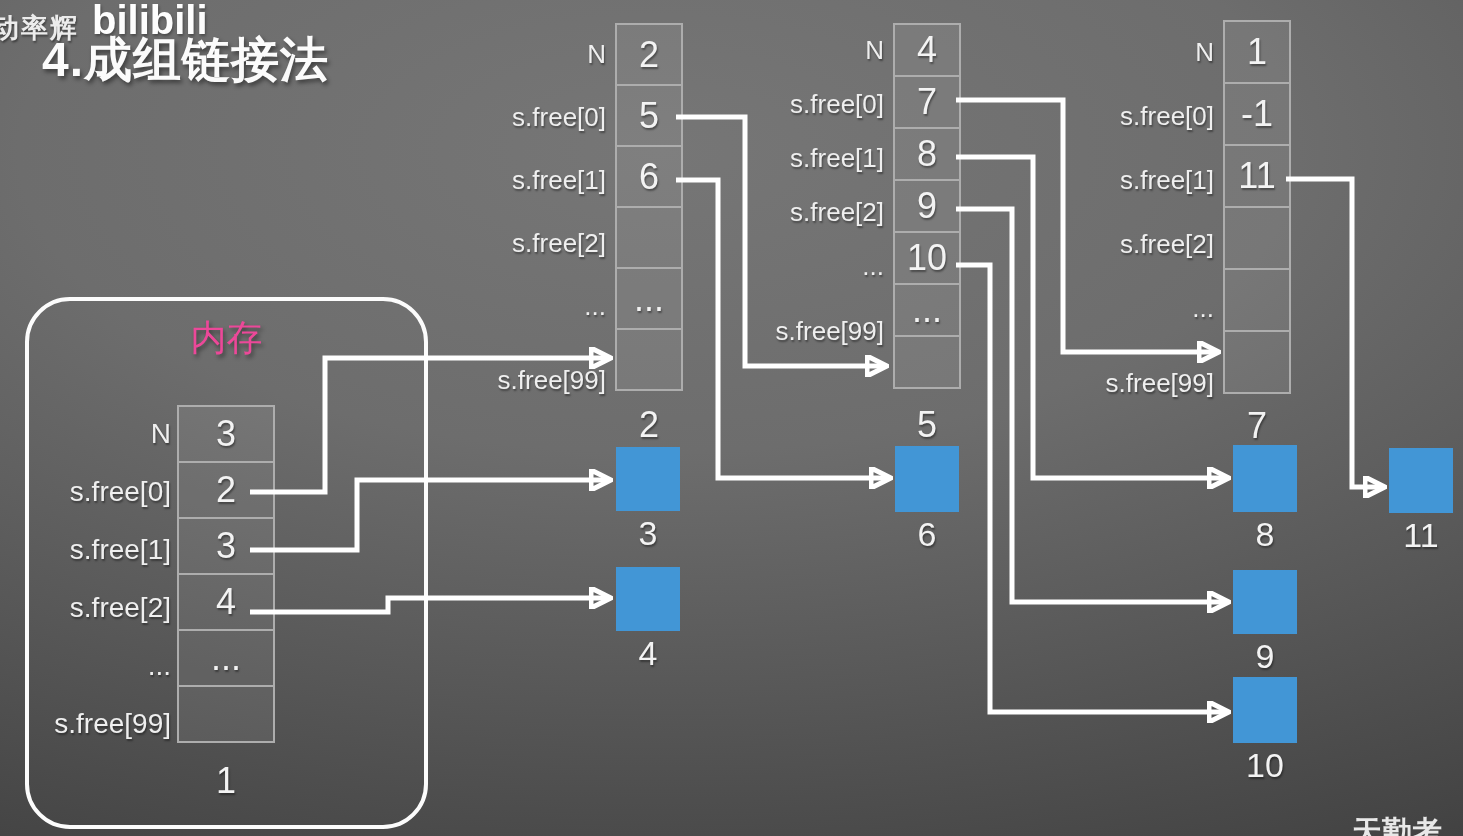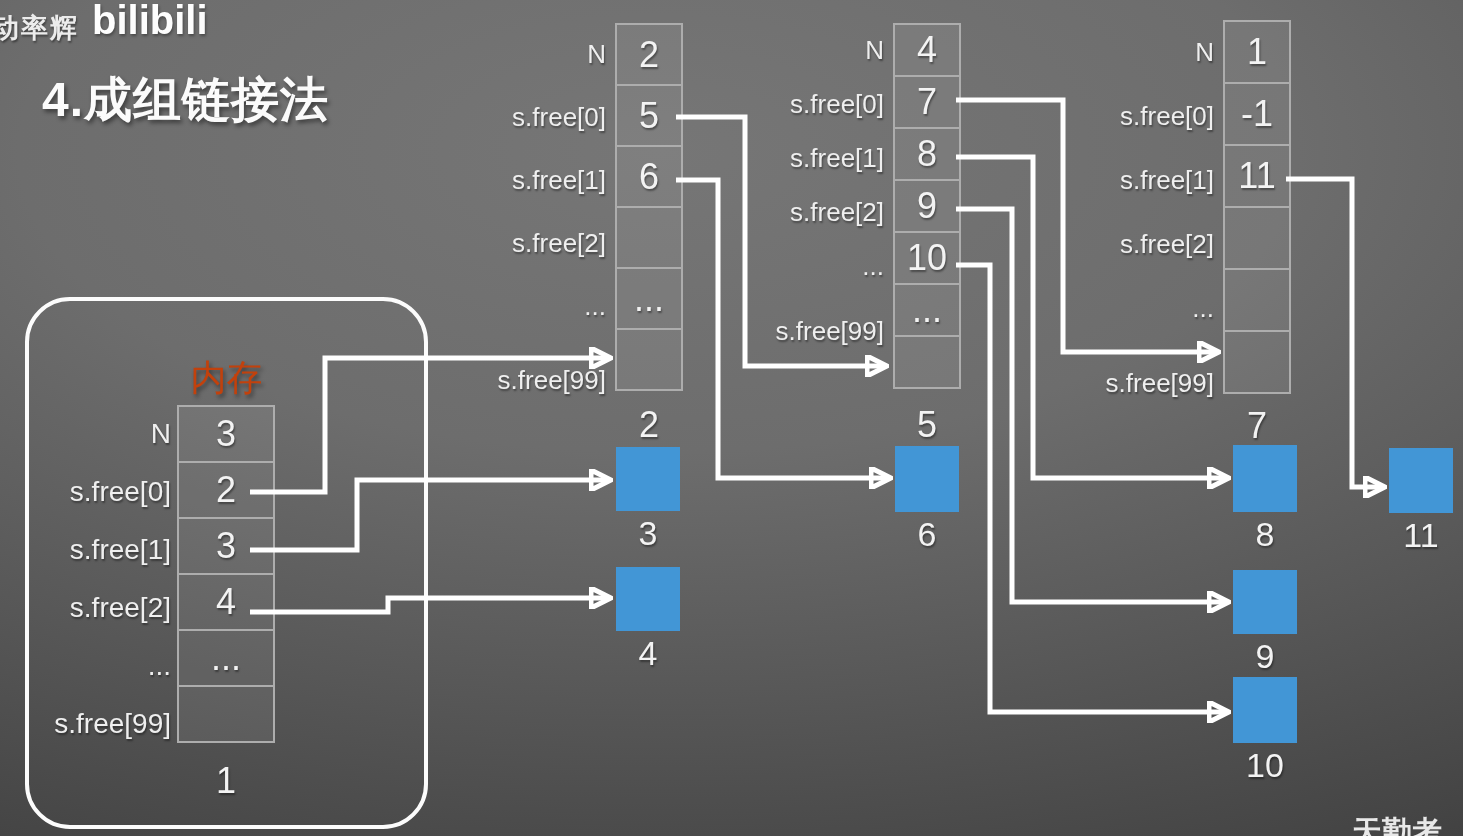--- a/index.html
+++ b/index.html
@@ -4,31 +4,31 @@
 <style>
   html,body{margin:0;padding:0;}
   body{
     width:1463px;height:836px;overflow:hidden;position:relative;
     font-family:"Liberation Sans","DejaVu Sans",sans-serif;
     background:
       radial-gradient(115% 95% at 45% 18%, #767676 0%, #6d6d6d 38%, #585858 68%, #414141 100%);
     color:#f2f2f2;
   }
   .abs{position:absolute;}
-  .txt-shadow{text-shadow:2px 3px 4px rgba(0,0,0,.45);margin-top:40px;}
+  .txt-shadow{text-shadow:2px 3px 4px rgba(0,0,0,.45);}
 
   
   .wm-topleft{left:-8px;top:10px;font-size:27px;font-weight:bold;color:#ececec;letter-spacing:2px;text-shadow:1px 2px 2px rgba(0,0,0,.4);}
   .bili-logo{left:92px;top:-2px;font-size:40px;font-weight:bold;color:#fdfdfd;letter-spacing:0px;text-shadow:1px 2px 3px rgba(0,0,0,.35);}
   .page-title{left:42px;top:28px;font-size:48px;font-weight:bold;color:#fbfbfb;letter-spacing:1px;}
   .wm-bottomright{left:1352px;top:812px;font-size:30px;font-weight:bold;color:#e8e8e8;}
 
   
   .mem-box{left:25px;top:297px;width:395px;height:524px;border:4px solid #fcfcfc;border-radius:45px;}
-  .mem-title{left:25px;top:314px;width:403px;text-align:center;font-size:36px;color:#c2410c;}
+  .mem-title{left:25px;top:314px;width:403px;text-align:center;font-size:36px;color:#ec4899;}
 
   
   .col-labels{display:flex;flex-direction:column;align-items:flex-end;}
   .col-labels .lbl{display:flex;align-items:center;justify-content:flex-end;font-size:26px;color:#efefef;white-space:nowrap;text-shadow:1px 2px 2px rgba(0,0,0,.4);}
   .col-cells{display:flex;flex-direction:column;}
   .col-cells .cell{
     box-sizing:border-box;border:2px solid #adadad;background:rgba(255,255,255,.07);
     display:flex;align-items:center;justify-content:center;
     font-size:36px;color:#f3f3f3;text-shadow:1px 2px 2px rgba(0,0,0,.4);
   }

